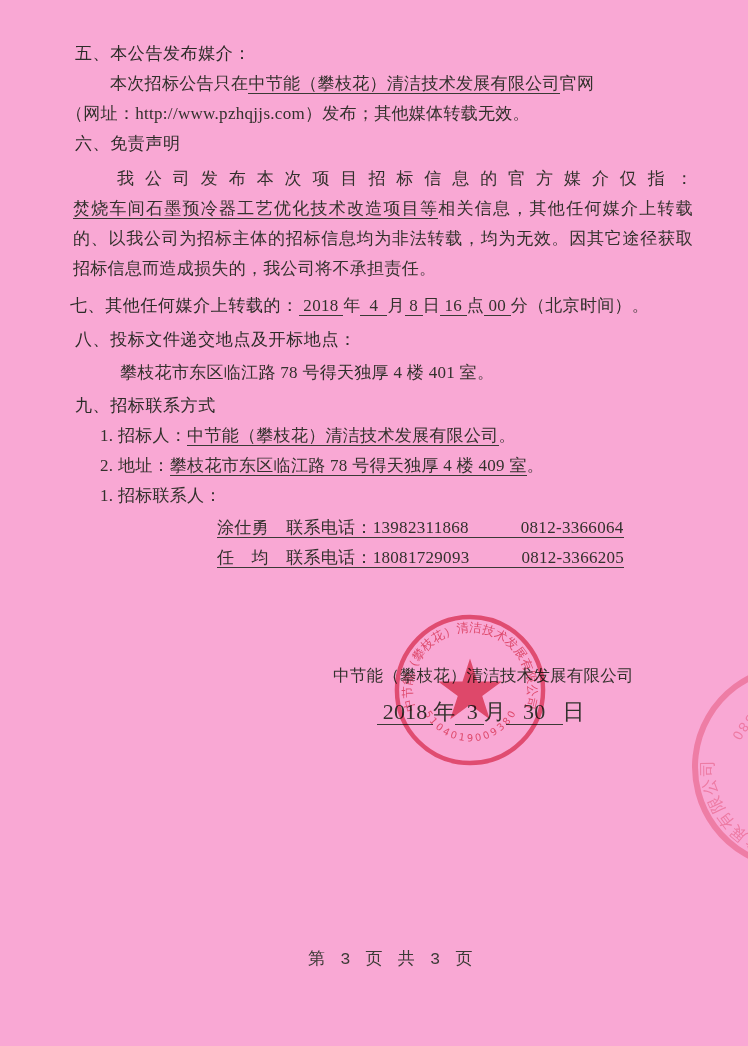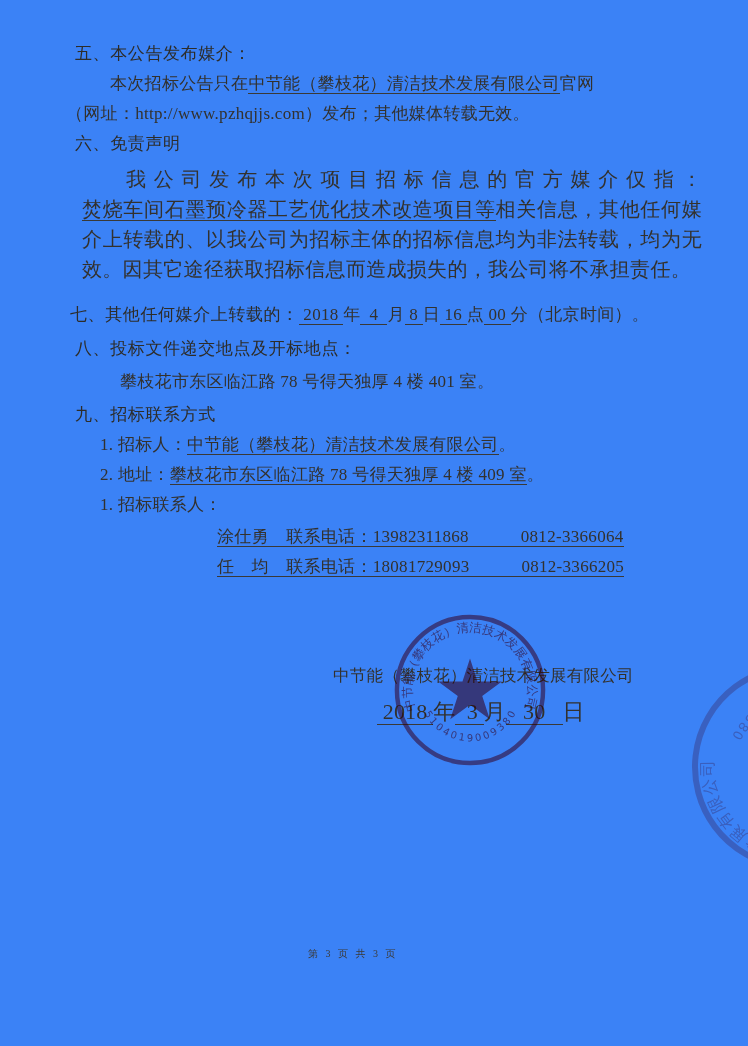--- a/index.html
+++ b/index.html
@@ -2,50 +2,50 @@
 <html><head>
 <meta charset="utf-8">
 <style>
   html,body{margin:0;padding:0;}
   body{
     width:748px;height:1046px;position:relative;overflow:hidden;
     background:#ffffff;
     font-family:"Liberation Serif","DejaVu Serif",serif;
     color:#33312d;
   }
-  .page{position:absolute;inset:0;background:#3b82f6;}
+  .page{position:absolute;inset:0;background:#f9a8d4;}
   .content{position:absolute;left:66px;top:39px;width:640px;}
   .line{font-size:17px;line-height:30px;letter-spacing:0.3px;white-space:nowrap;}
   .heading{
     font-family:"Liberation Sans","DejaVu Sans",sans-serif;
     color:#2d2c29;margin-left:9px;letter-spacing:0.6px;
   }
   .heading-inline{
     font-family:"Liberation Sans","DejaVu Sans",sans-serif;
     color:#2d2c29;letter-spacing:0.6px;
   }
   .indent{text-indent:44px;}
   .para{
-    font-size:20px;line-height:30px;letter-spacing:0.3px;
-    width:620px;text-align:justify;text-indent:44px;margin:16px;
+    font-size:17px;line-height:30px;letter-spacing:0.3px;
+    width:620px;text-align:justify;text-indent:44px;margin:7px;
   }
   .mt2{margin-top:2px;}.mt3{margin-top:3px;}.mt4{margin-top:4px;}.mt5{margin-top:5px;}
   .item{margin-left:34px;}
   .addr-indent{text-indent:54px;}
   .contact{margin-left:151px;}
   .u{border-bottom:1px solid #3a3936;white-space:pre;}
   .s7line{margin-left:4px;}
   .signature{
     position:absolute;left:333px;top:661px;z-index:1;
     font-size:16.5px;line-height:30px;letter-spacing:0.2px;white-space:nowrap;
   }
   .sig-date{margin-left:44px;margin-top:6px;font-size:22px;}
   .footer{
     position:absolute;left:308px;top:947px;z-index:1;
-    font-size:10px;letter-spacing:2.5px;color:#3c3a36;white-space:nowrap;
+    font-size:17px;letter-spacing:2.5px;color:#3c3a36;white-space:nowrap;font-family:Liberation Mono, monospace;
   }
   .seal-main{
     position:absolute;left:391px;top:611px;width:158px;height:158px;z-index:2;
     opacity:0.8;mix-blend-mode:multiply;
   }
   .seal-partial{
     position:absolute;left:680px;top:652px;width:230px;height:230px;z-index:2;
     opacity:0.5;mix-blend-mode:multiply;
   }
 </style>

